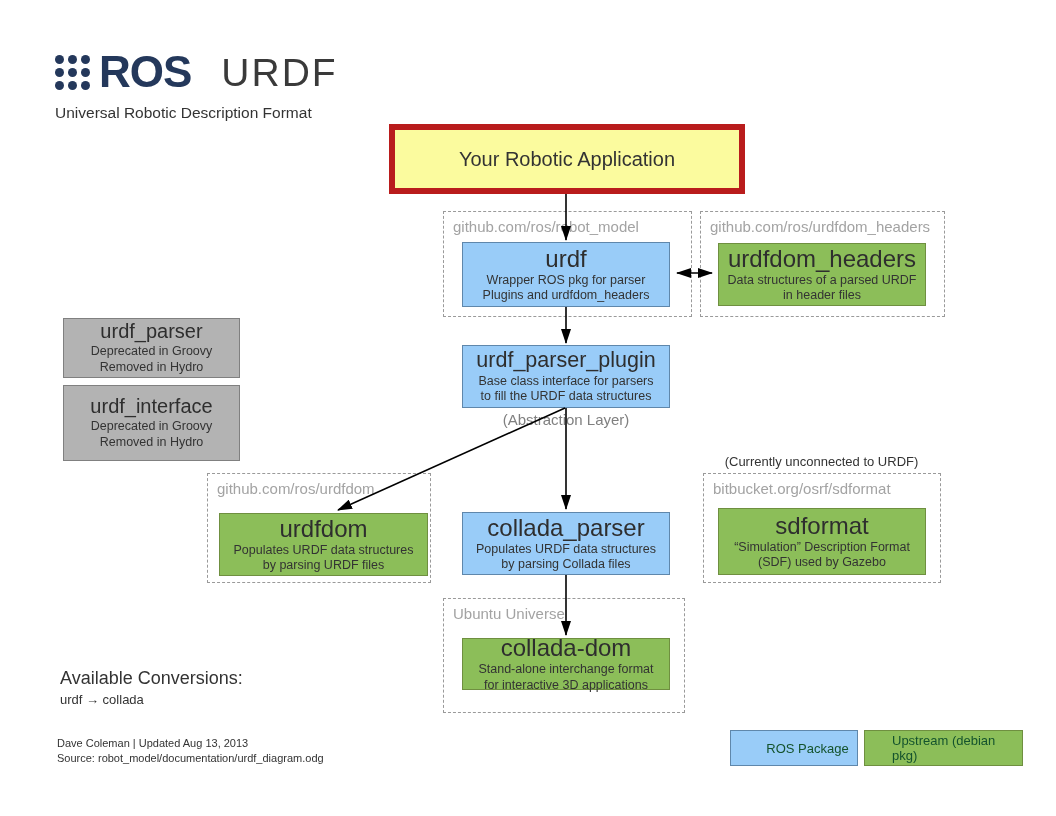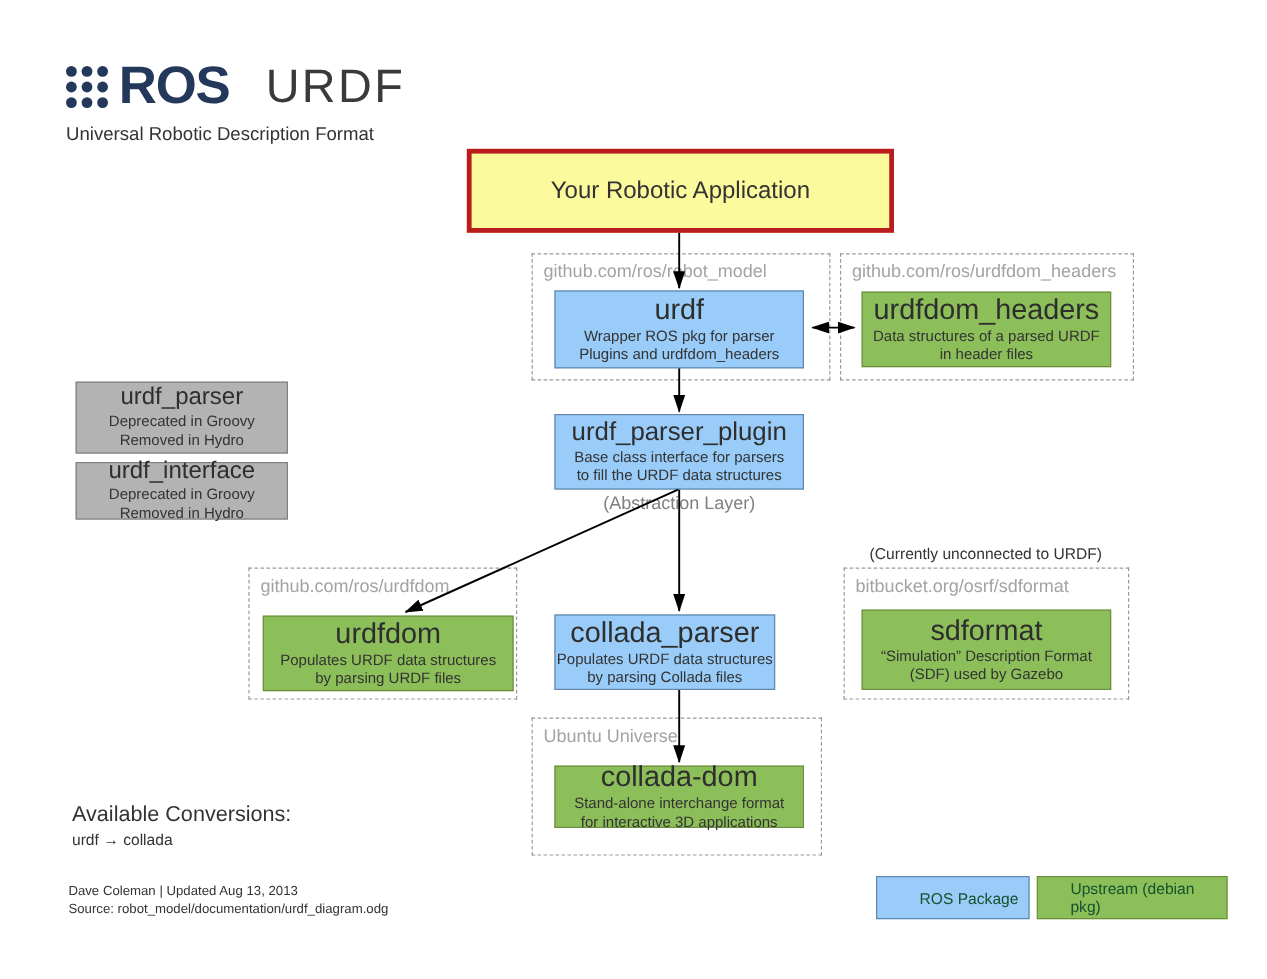--- a/index.html
+++ b/index.html
@@ -11,21 +11,21 @@
   .brand{position:absolute;left:55px;top:50px;}
   .brand-row{display:flex;align-items:center;}
   .ros-logo{display:grid;grid-template-columns:repeat(3,9px);grid-gap:4px;margin-right:9px;}
   .ros-logo i{width:9px;height:9px;border-radius:50%;background:#24385B;display:block;}
   .ros-word{font-size:44px;font-weight:bold;color:#24385B;letter-spacing:-1px;line-height:1;}
   .urdf-word{font-size:39px;color:#3a3a3a;letter-spacing:2px;margin-left:30px;line-height:1;}
   .subtitle{font-size:15.5px;color:#333;margin-top:10px;}
   
   .app-box{
     position:absolute;display:flex;align-items:center;justify-content:center;
-    background:#FBFB9E;border:4px solid #b91c1c;box-sizing:border-box;
+    background:#FBFB9E;border:6px solid #b91c1c;box-sizing:border-box;
     font-size:20px;color:#333;
   }
   .group{
     position:absolute;border:1px dashed #9a9a9a;box-sizing:border-box;
   }
   .group-label{
     position:absolute;left:9px;top:6px;font-size:15px;color:#a3a3a3;white-space:nowrap;
   }
   .node{
     position:absolute;display:flex;flex-direction:column;align-items:center;justify-content:center;
@@ -111,36 +111,36 @@
   <div class="node green" style="left:718px;top:243px;width:208px;height:63px;">
     <span class="node-title">urdfdom_headers</span>
     <span class="node-desc">Data structures of a parsed URDF
 in header files</span>
   </div>
   <div class="node gray" style="left:63px;top:318px;width:177px;height:60px;">
     <span class="node-title">urdf_parser</span>
     <span class="node-desc">Deprecated in Groovy
 Removed in Hydro</span>
   </div>
-  <div class="node gray" style="left:63px;top:385px;width:177px;height:48px;">
+  <div class="node gray" style="left:63px;top:385px;width:177px;height:76px;">
     <span class="node-title">urdf_interface</span>
     <span class="node-desc">Deprecated in Groovy
 Removed in Hydro</span>
   </div>
   <div class="node blue t-sm" style="left:462px;top:345px;width:208px;height:63px;">
     <span class="node-title">urdf_parser_plugin</span>
     <span class="node-desc">Base class interface for parsers
 to fill the URDF data structures</span>
   </div>
   <div class="node green" style="left:219px;top:513px;width:209px;height:63px;">
     <span class="node-title">urdfdom</span>
     <span class="node-desc">Populates URDF data structures
 by parsing URDF files</span>
   </div>
-  <div class="node blue" style="left:462px;top:512px;width:184px;height:63px;">
+  <div class="node blue" style="left:462px;top:512px;width:208px;height:63px;">
     <span class="node-title">collada_parser</span>
     <span class="node-desc">Populates URDF data structures
 by parsing Collada files</span>
   </div>
   <div class="node green" style="left:718px;top:508px;width:208px;height:67px;">
     <span class="node-title">sdformat</span>
     <span class="node-desc">“Simulation” Description Format
 (SDF) used by Gazebo</span>
   </div>
   <div class="node green" style="left:462px;top:638px;width:208px;height:52px;">

